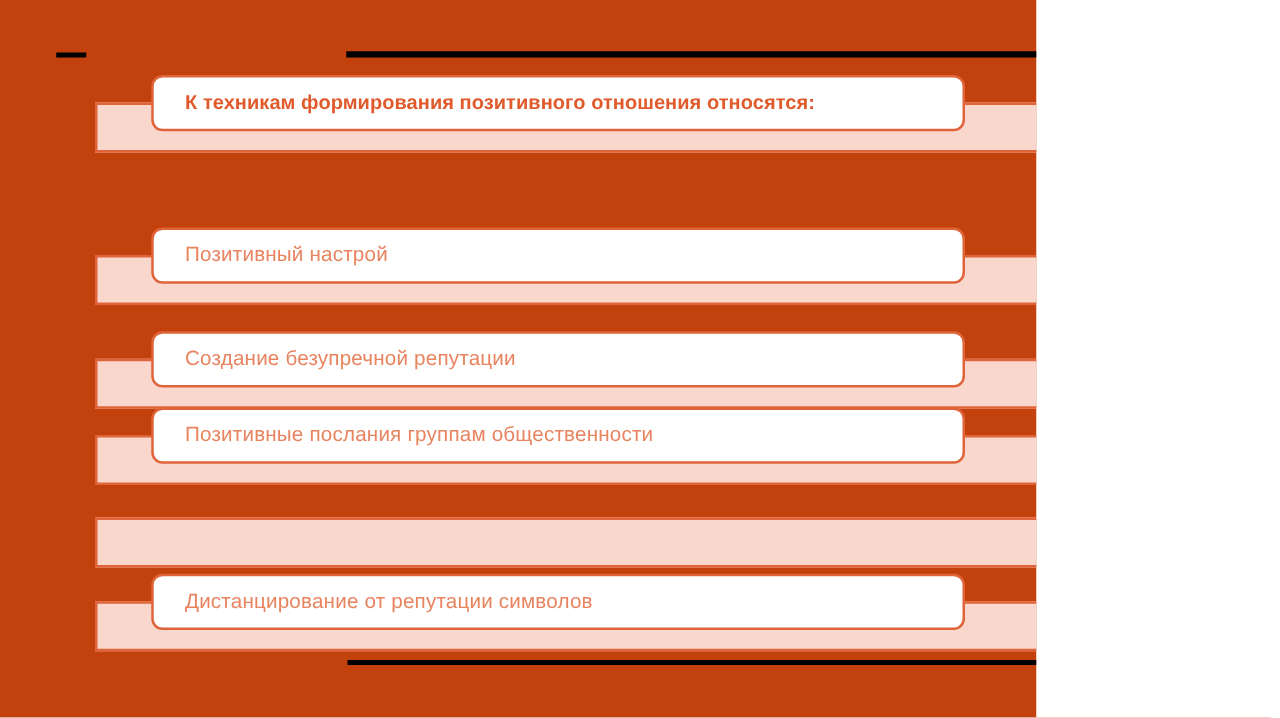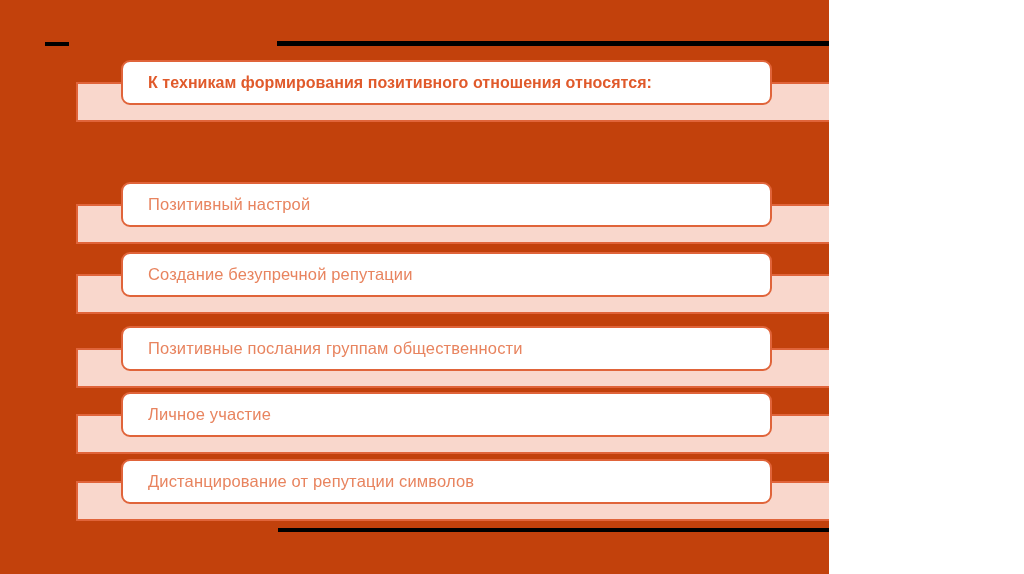--- a/index.html
+++ b/index.html
@@ -110,37 +110,34 @@
         <div class="box">
           <span class="box-label">К техникам формирования позитивного отношения относятся:</span>
         </div>
       </div>
       <div class="row" style="top: 182px; padding-left: 45px;">
         <div class="bar"></div>
         <div class="box">
           <span class="box-label">Позитивный настрой</span>
         </div>
       </div>
-      <div class="row" style="top: 252px;">
+      <div class="row" style="top: 265px;">
         <div class="bar"></div>
         <div class="box">
           <span class="box-label">Создание безупречной репутации</span>
         </div>
       </div>
       <div class="row" style="top: 326px;">
         <div class="bar"></div>
         <div class="box">
           <span class="box-label">Позитивные послания группам общественности</span>
         </div>
       </div>
       <div class="row" style="top: 392px;">
         <div class="bar"></div>
-        <div class="box">
-          <span class="box-label">Личное участие</span>
-        </div>
       </div>
       <div class="row" style="top: 459px;">
         <div class="bar"></div>
         <div class="box">
           <span class="box-label">Дистанцирование от репутации символов</span>
         </div>
       </div>
     </div>
 
   <div class="rule" id="rule-bottom"></div>

